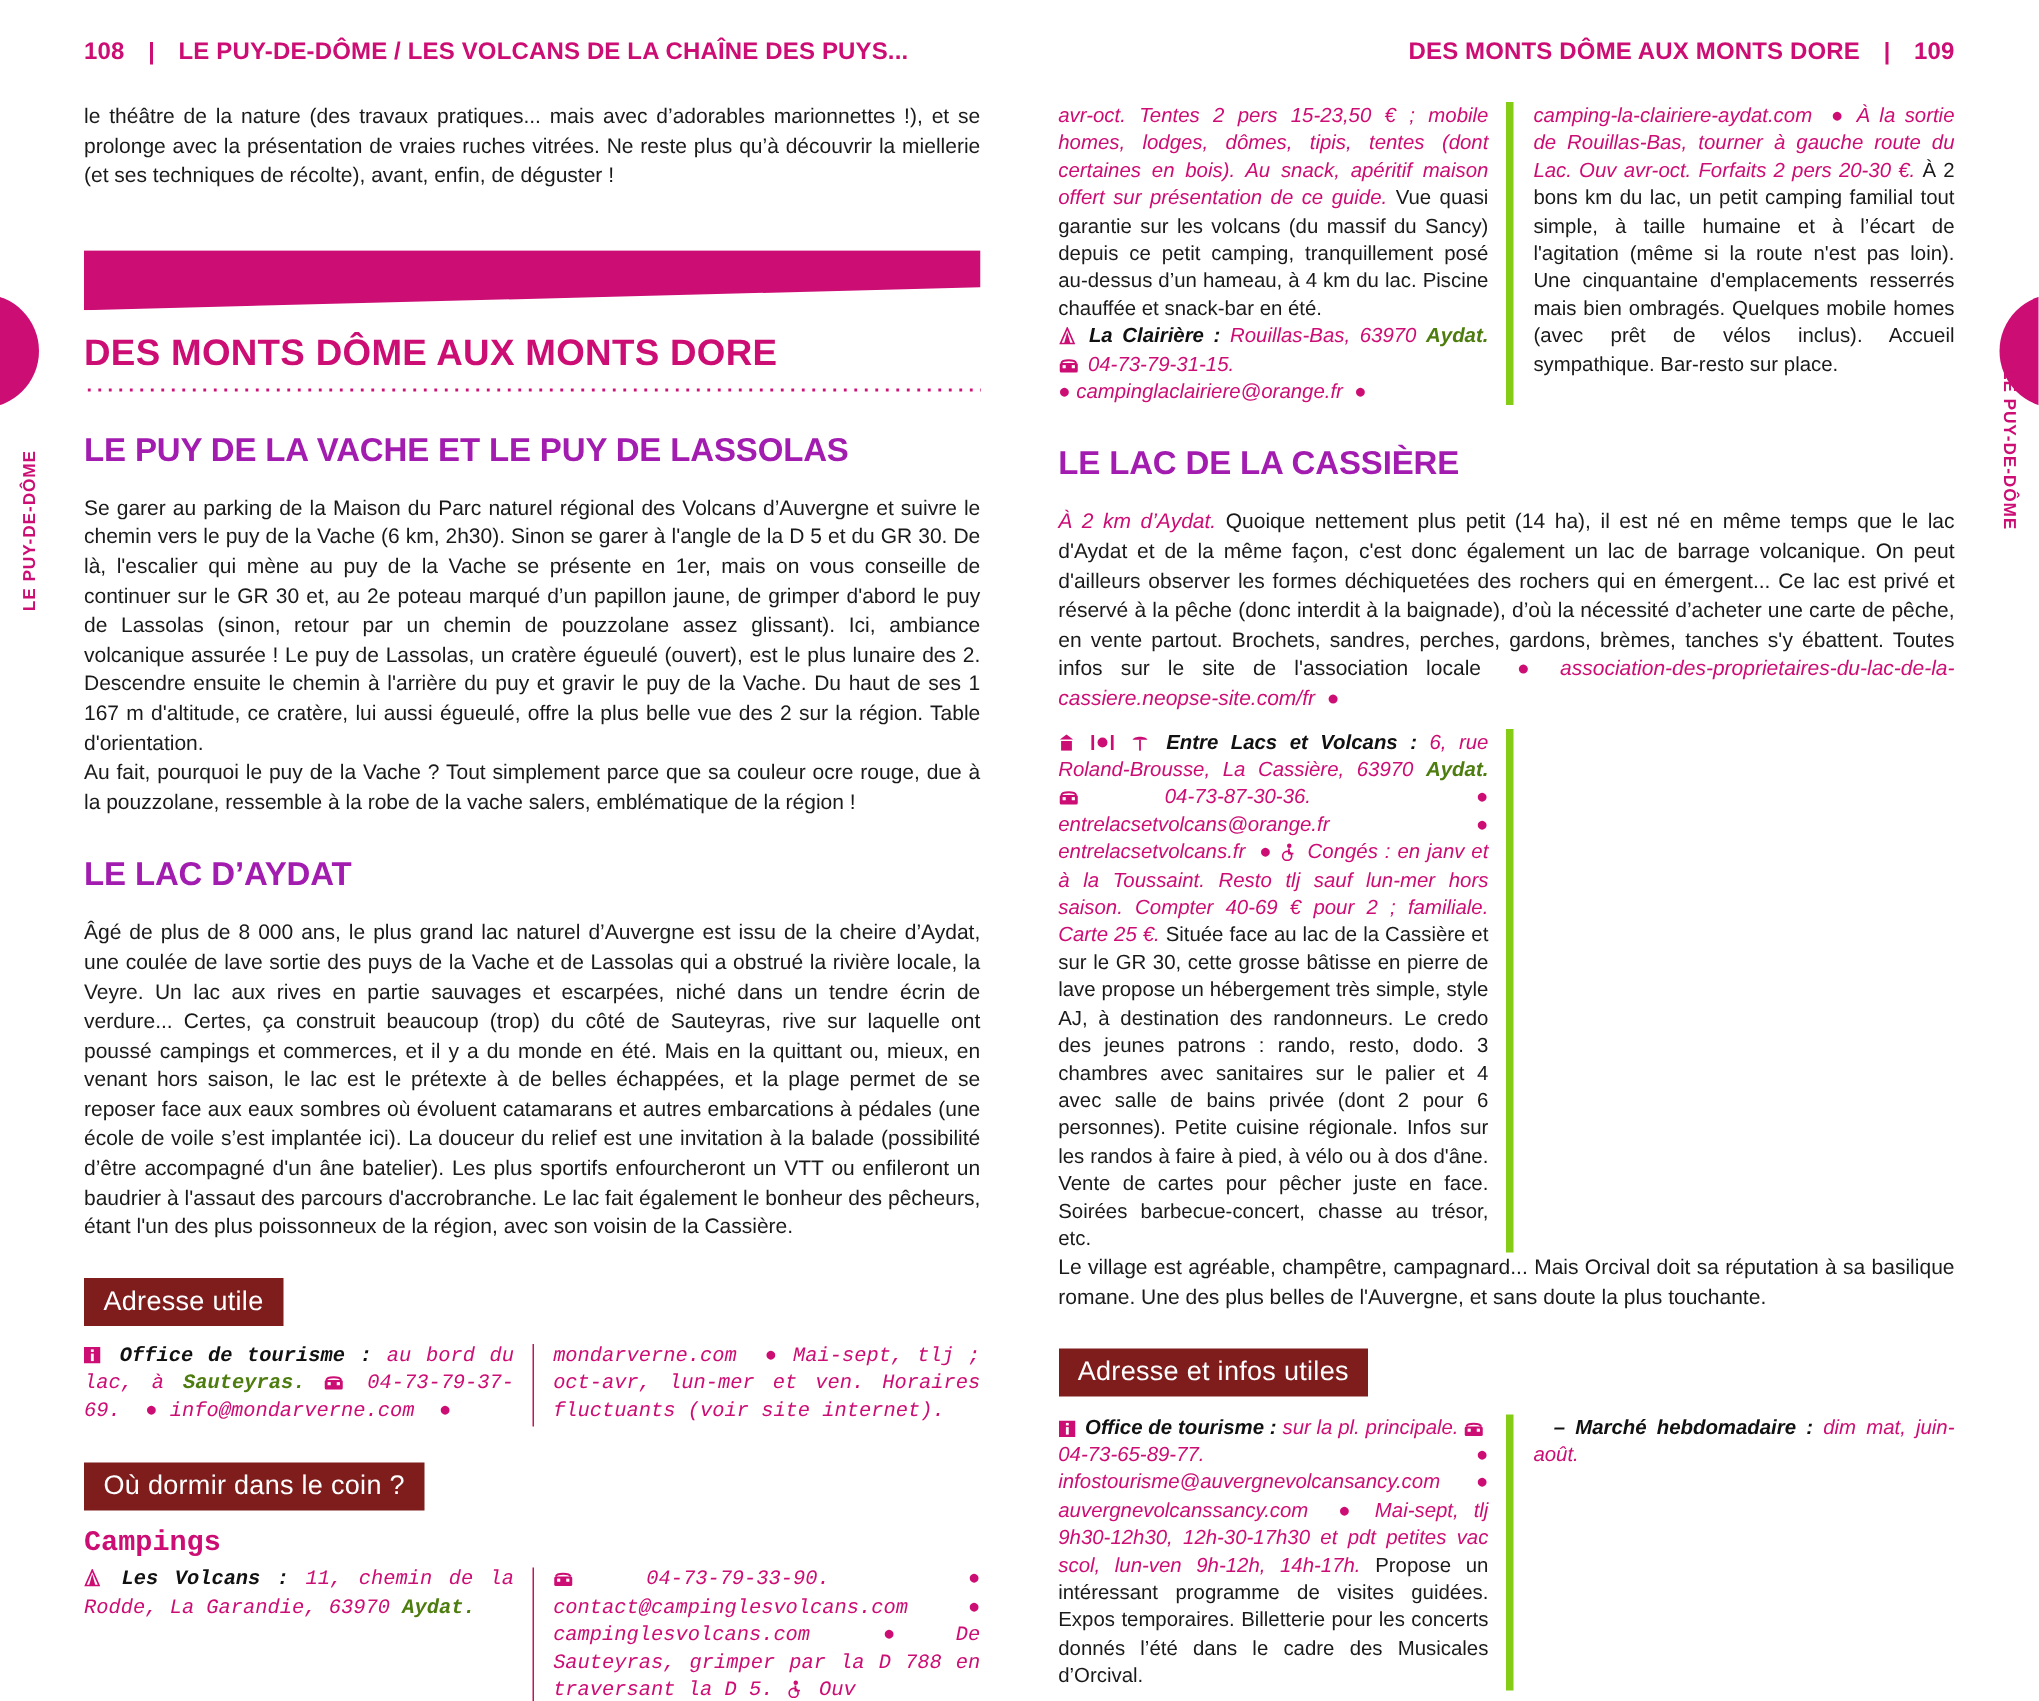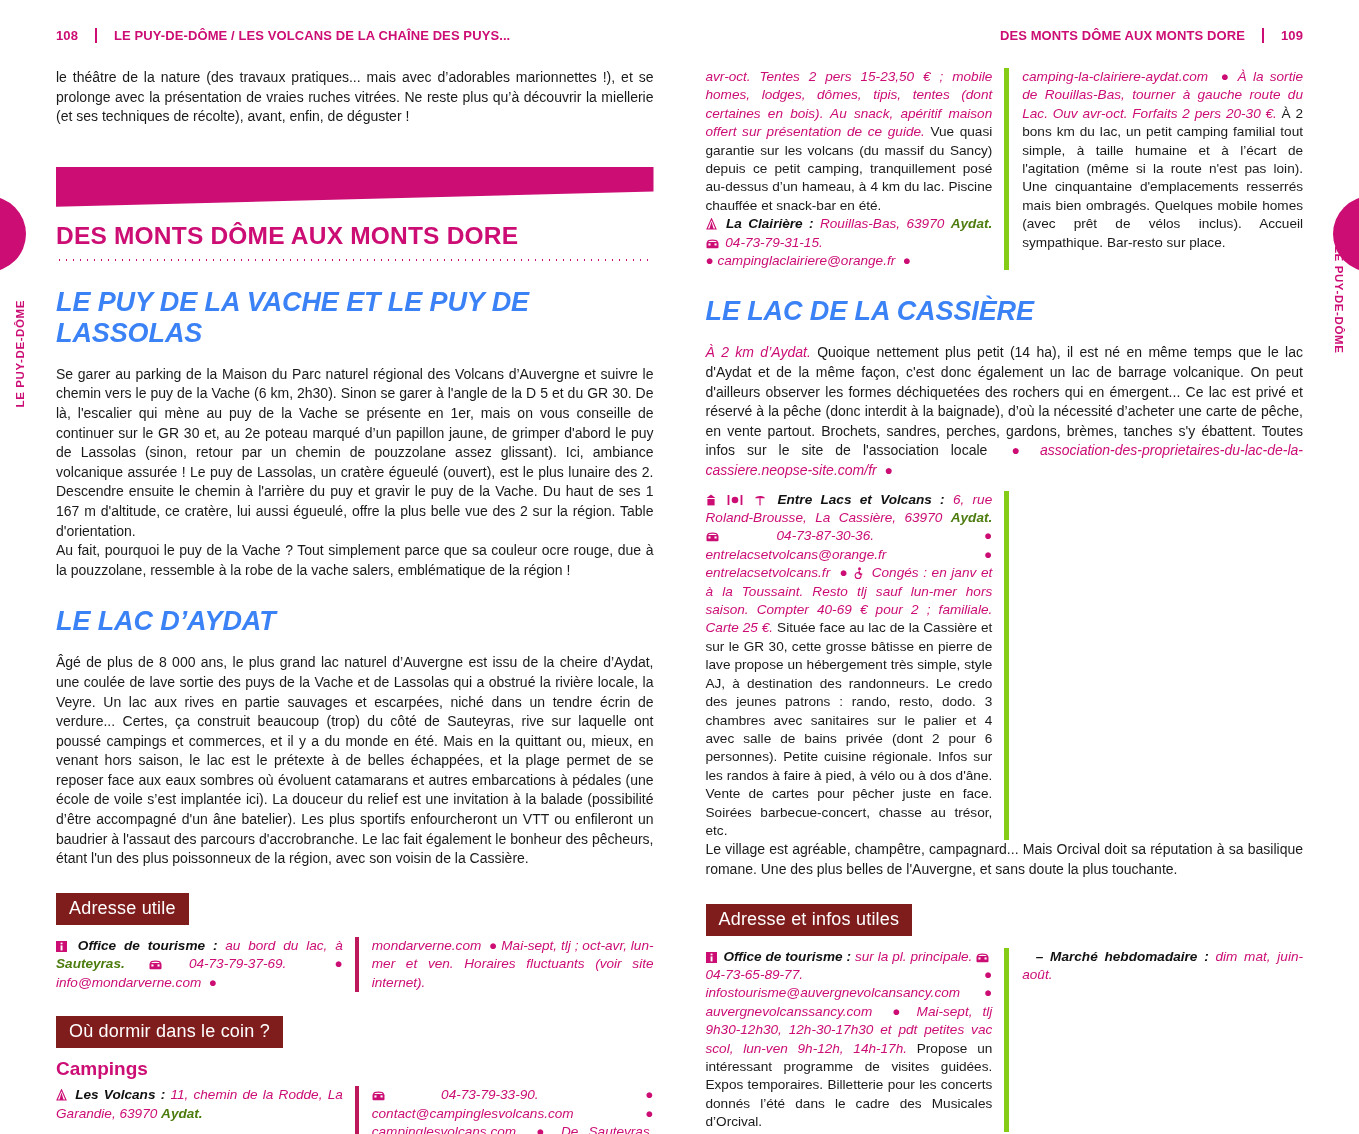--- a/index.html
+++ b/index.html
@@ -28,21 +28,21 @@
     height: 100%;
     box-sizing: border-box;
   }
   .page-left  { padding: 22px 26px 0 56px; }
   .page-right { padding: 22px 56px 0 26px; }
 
   
   .runhead {
     display: flex;
     align-items: center;
-    font-size: 13px;
+    font-size: 16px;
     font-weight: bold;
     color: #cc0d74;
     letter-spacing: .1px;
     height: 26px;
     white-space: nowrap;
     text-align: center;
   }
   .runhead.left  { justify-content: flex-start; }
   .runhead.right { justify-content: flex-end; }
   .runhead .folio { font-weight: bold; color: #cc0d74; }
@@ -117,26 +117,25 @@
   .dotline {
     margin-top: 9px;
     height: 2px;
     background-image: radial-gradient(circle, #cc0d74 0.9px, transparent 1.1px);
     background-size: 7px 2px;
     background-repeat: repeat-x;
   }
 
   
   h2.sec {
-    font-size: 27px;
-    font-style: italic;
+    font-size: 22px;
     font-weight: bold;
     margin: 26px 0 16px 0;
     letter-spacing: -.1px;
-    color: #3b82f6;
+    color: #a21caf;
   }
   h3.town {
     font-size: 19px;
     font-weight: bold;
     font-style: italic;
     margin: 0 0 14px 0;
     color: #111;
   }
   h3.town .cp { font-weight: normal; font-style: italic; }
 
@@ -159,30 +158,31 @@
     font-weight: bold;
     color: #cc0d74;
     margin: 0 0 8px 0;
   }
 
   
   .listing {
     display: flex;
     width: 100%;
     align-items: stretch;
+    font-family: Liberation Mono, monospace;
   }
   .listing .lcol, .listing .rcol {
     width: 50%;
     box-sizing: border-box;
     font-size: 13.6px;
     line-height: 18.4px;
     text-align: justify;
   }
   .listing .lcol { padding-right: 12px; }
-  .listing .rcol { padding-left: 13px; border-left: 4px solid #be185d; }
+  .listing .rcol { padding-left: 13px; border-left: 1px solid #be185d; }
   .listing.noRule .rcol { border-left: none; }
   .pinkit { color: #cc0d74; font-style: italic; }
   .pinkb  { color: #4d7c0f; font-weight: bold; font-style: italic; }
   .blk    { color: #1a1a1a; font-style: normal; }
   .nameb  { font-weight: bold; font-style: italic; color: #111; }
   .bull   { color: #cc0d74; }
 
   
   .ico {
     display: inline-block;

